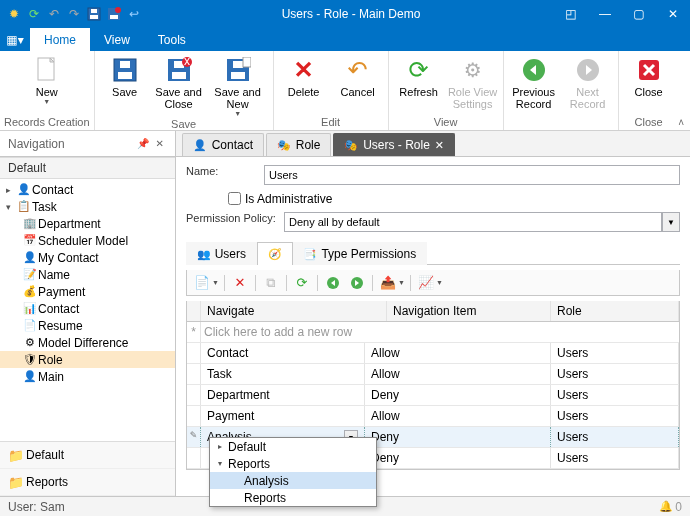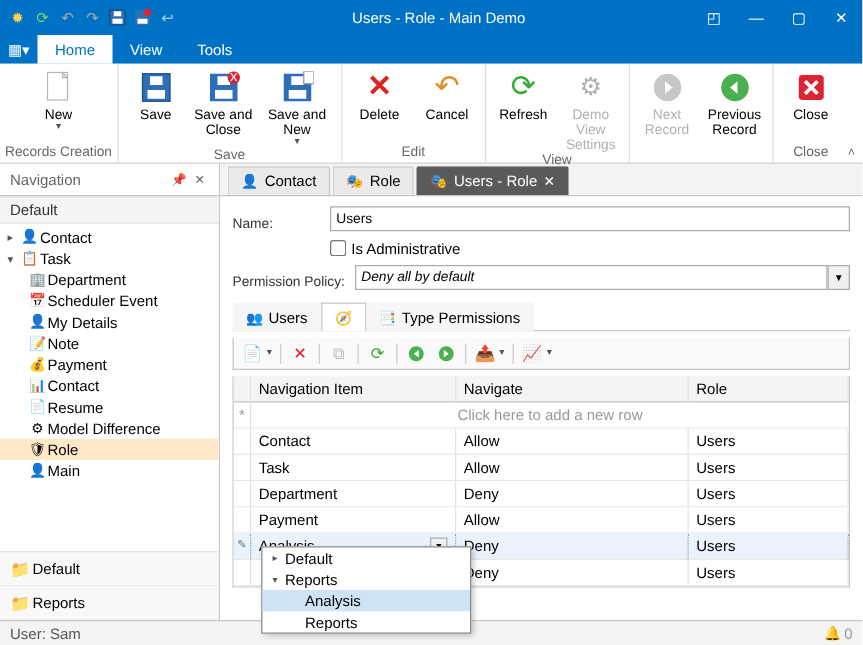--- a/index.html
+++ b/index.html
@@ -51,27 +51,27 @@
 .np-bot-item .fico { width:18px; color:#d9a441; font-size:13px;}
 
 
 .content { flex:1; display:flex; flex-direction:column; background:#f3f3f3;}
 .doctabs { height:25px; display:flex; align-items:flex-end; padding-left:6px; background:#f3f3f3;}
 .doctab { height:23px; padding:0 10px; display:flex; align-items:center; gap:5px; border:1px solid #c7c7c7; border-bottom:none; background:#eaeaea; margin-right:2px; cursor:pointer; font-size:11px; border-radius:2px 2px 0 0;}
 .doctab.active { background:#5a5a5a; color:#fff; border-color:#5a5a5a;}
 .doctab .ti { font-size:11px;}
 .doctab .tx { font-size:11px;}
 .form { flex:1; background:#fff; border-top:1px solid #c7c7c7; padding:8px 10px 4px; display:flex; flex-direction:column; gap:5px; overflow:hidden;}
-.frow { display:flex; align-items:flex-end; }
+.frow { display:flex; align-items:flex-start; }
 .frow .flabel { width:78px; font-size:11px; color:#333;}
 .frow input[type=text] { flex:1; height:20px; border:1px solid #abadb3; padding:0 4px; font-size:11px;}
-.chk-row { margin-left:78px; display:flex; align-items:center; gap:4px; font-size:11px; height:17px;}
+.chk-row { margin-left:42px; display:flex; align-items:center; gap:4px; font-size:11px; height:17px;}
 .chk-row input { width:13px; height:13px;}
 .combo { flex:1; display:flex;}
-.combo input { flex:1; height:20px; border:1px solid #abadb3; border-right:none; padding:0 4px; font-size:11px;font-style:italic;}
+.combo input { flex:1; height:20px; border:1px solid #abadb3; border-right:none; padding:0 4px; font-size:11px;}
 .combo .cbtn { width:18px; height:20px; border:1px solid #abadb3; background:#f0f0f0; display:flex; align-items:center; justify-content:center; font-size:8px; cursor:pointer;}
 
 .subtabs { display:flex; border-bottom:1px solid #c7c7c7; margin-top:4px;}
 .subtab { padding:4px 10px; border:1px solid transparent; border-bottom:none; display:flex; align-items:center; gap:4px; font-size:11px; cursor:pointer; position:relative; top:1px; background:#f6f6f6;}
 .subtab.active { border-color:#c7c7c7; background:#fff;}
 .subtab .si { font-size:11px;}
 
 .gridtb { height:26px; border:1px solid #c7c7c7; border-top:none; display:flex; align-items:center; padding:0 4px; gap:2px; background:#fafafa;}
 .gridtb .tbtn { width:22px; height:20px; display:flex; align-items:center; justify-content:center; cursor:pointer; font-size:13px; color:#444;}
 .gridtb .sep { width:1px; height:16px; background:#ccc; margin:0 2px;}
@@ -79,21 +79,21 @@
 
 .grid { border:1px solid #c7c7c7; border-top:none; font-size:11px;}
 .grid-hdr { display:flex; background:#f4f4f4; border-bottom:1px solid #c7c7c7;}
 .gcell { padding:3px 6px; border-right:1px solid #e3e3e3;}
 .c-sel { width:14px; flex:none; padding:3px 0; text-align:center;}
 .c1 { width:164px; flex:none;}
 .c2 { width:186px; flex:none;}
 .c3 { flex:1;}
 .grid-newrow { display:flex; color:#999; border-bottom:1px solid #e7e7e7;}
 .grid-newrow .gcell { text-align:center;}
-.grid-newrow .merged { flex:1; text-align:center; padding:3px;}
+.grid-newrow .merged { flex:1; text-align:left; padding:3px;}
 .grid-row { display:flex; border-bottom:1px solid #e7e7e7; background:#fff;}
 .grid-row.sel { background:#eaf3fb;}
 .grid-row.sel .gcell { border-right:1px dotted #7aa;}
 .grid-row .c-sel { color:#777; font-size:9px;}
 .cell-combo { display:flex; align-items:center;}
 .cell-combo .cv { flex:1;}
 .cell-combo .cd { width:14px; height:14px; border:1px solid #abadb3; background:#f0f0f0; display:flex; align-items:center; justify-content:center; font-size:7px; cursor:pointer;}
 
 
 .popup { position:absolute; left:209px; top:437px; width:168px; background:#fff; border:1px solid #888; box-shadow:2px 2px 5px rgba(0,0,0,.25); font-size:11px; z-index:50;}
@@ -220,44 +220,44 @@
     <div class="rgroup-title">Edit</div>
   </div>
   <div class="rgroup">
     <div class="rgroup-items">
       <div class="ritem">
         <div class="ico" style="color:#3a3;font-size:24px">⟳</div>
         <span class="lbl">Refresh</span>
       </div>
       <div class="ritem disabled">
         <div class="ico" style="font-size:20px">⚙</div>
-        <span class="lbl">Demo View Settings</span>
+        <span class="lbl">Role View Settings</span>
       </div>
     </div>
     <div class="rgroup-title">View</div>
   </div>
   <div class="rgroup">
     <div class="rgroup-items">
+      <div class="ritem">
+        <div class="ico">
+            <svg width="24" height="24">
+              <circle cx="12" cy="12" r="11" fill="#4caf50"></circle>
+              <polygon points="14,7 8,12 14,17" fill="#fff"></polygon>
+            </svg>
+          </div>
+        <span class="lbl">Previous Record</span>
+      </div>
       <div class="ritem disabled">
         <div class="ico">
             <svg width="24" height="24">
               <circle cx="12" cy="12" r="11" fill="#c7c7c7"></circle>
               <polygon points="10,7 16,12 10,17" fill="#fff"></polygon>
             </svg>
           </div>
         <span class="lbl">Next Record</span>
-      </div>
-      <div class="ritem">
-        <div class="ico">
-            <svg width="24" height="24">
-              <circle cx="12" cy="12" r="11" fill="#4caf50"></circle>
-              <polygon points="14,7 8,12 14,17" fill="#fff"></polygon>
-            </svg>
-          </div>
-        <span class="lbl">Previous Record</span>
       </div>
     </div>
   </div>
   <div class="rgroup" style="border-right:none">
     <div class="rgroup-items">
       <div class="ritem">
         <div class="ico">
             <svg width="24" height="24">
               <rect x="2" y="2" width="20" height="20" rx="3" fill="#d23"></rect>
               <path d="M7 7 L17 17 M17 7 L7 17" stroke="#fff" stroke-width="3"></path>
@@ -291,29 +291,29 @@
           <span class="exp">▾</span>
           <span class="ic">📋</span>
           <span>Task</span>
         </div>
       <div class="np-item child">
           <span class="ic">🏢</span>
           <span>Department</span>
         </div>
       <div class="np-item child">
           <span class="ic">📅</span>
-          <span>Scheduler Event</span>
+          <span>Scheduler Model</span>
         </div>
       <div class="np-item child">
           <span class="ic">👤</span>
-          <span>My Details</span>
+          <span>My Contact</span>
         </div>
       <div class="np-item child">
           <span class="ic">📝</span>
-          <span>Note</span>
+          <span>Name</span>
         </div>
       <div class="np-item child">
           <span class="ic">💰</span>
           <span>Payment</span>
         </div>
       <div class="np-item child">
           <span class="ic">📊</span>
           <span>Contact</span>
         </div>
       <div class="np-item child">
@@ -418,22 +418,22 @@
         <div class="tbtn">📤</div>
           <div class="drop">▼</div>
         <div class="sep"></div>
         <div class="tbtn">📈</div>
           <div class="drop">▼</div>
       </div>
 
       <div class="grid">
         <div class="grid-hdr">
           <div class="gcell c-sel"></div>
+          <div class="gcell c2">Navigate</div>
           <div class="gcell c1">Navigation Item</div>
-          <div class="gcell c2">Navigate</div>
           <div class="gcell c3">Role</div>
         </div>
         <div class="grid-newrow">
           <div class="gcell c-sel">*</div>
           <div class="merged">Click here to add a new row</div>
         </div>
         <div class="grid-row">
             <div class="gcell c-sel"></div>
             <div class="gcell c1">Contact</div>
             <div class="gcell c2">Allow</div>

